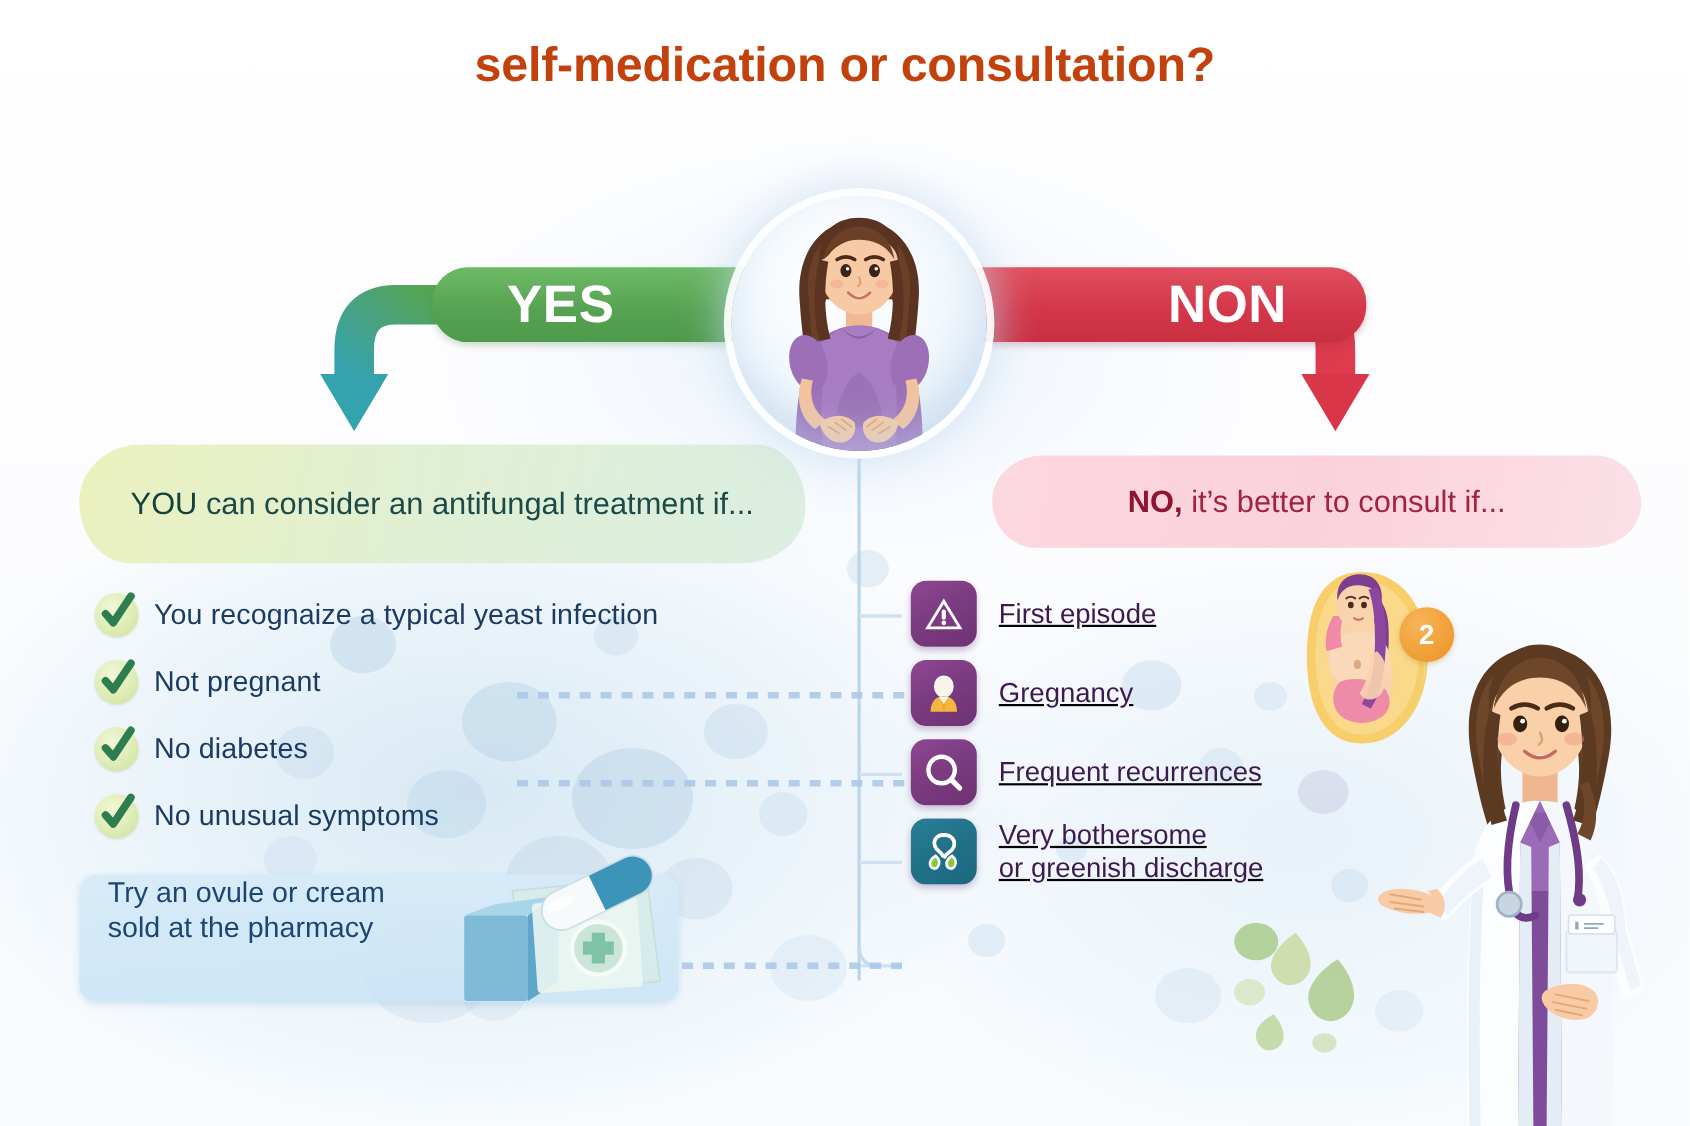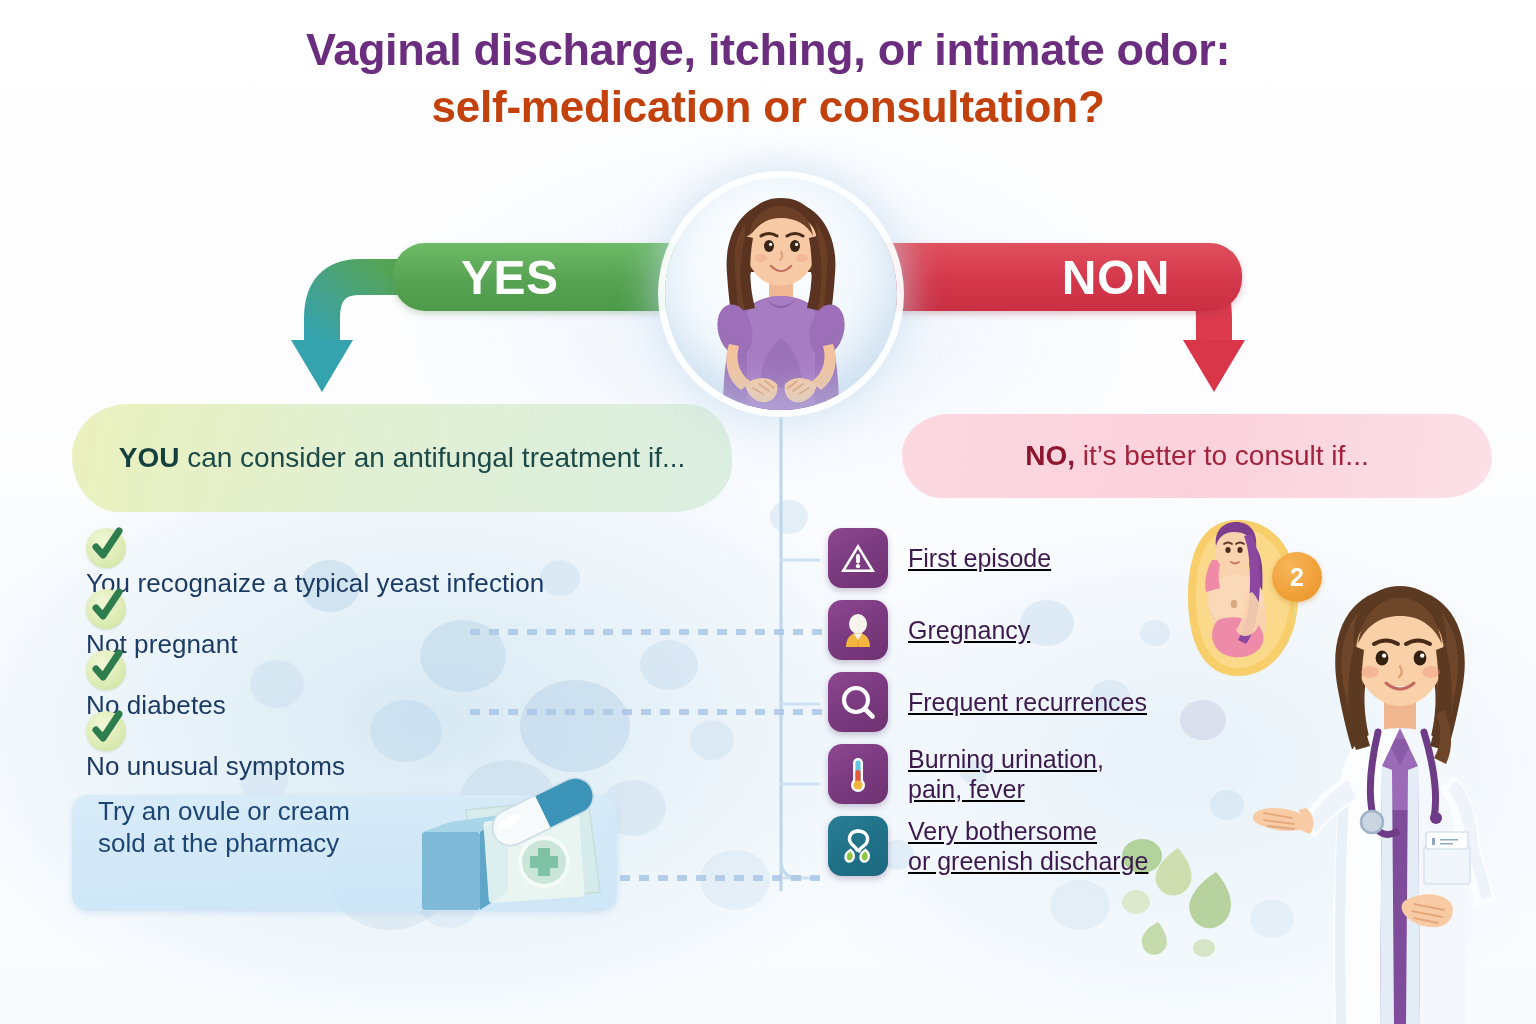--- a/index.html
+++ b/index.html
@@ -68,32 +68,32 @@
     position:absolute;display:flex;align-items:center;justify-content:center;
     text-align:center;z-index:5;
   }
   .blob-green{
     left:72px;top:404px;width:660px;height:108px;
     background:linear-gradient(100deg, rgba(233,240,184,.92) 0%, rgba(222,238,206,.9) 45%, rgba(214,236,220,.85) 100%);
     border-radius:58px 46px 60px 48px / 54px 56px 50px 58px;
     filter:blur(.2px);
   }
   .blob-green .txt{font-size:28px;line-height:1.28;color:#1D4A48;font-weight:500;padding:0 34px;}
-  .blob-green .lead{font-weight:700;color:#14403E;}
+  .blob-green .lead{font-weight:400;color:#14403E;}
   .blob-pink{
     left:902px;top:414px;width:590px;height:84px;
     background:linear-gradient(100deg, rgba(252,214,222,.95) 0%, rgba(250,206,216,.92) 50%, rgba(252,220,228,.88) 100%);
     border-radius:50px 44px 52px 42px / 44px 48px 42px 46px;
   }
   .blob-pink .txt{font-size:28px;line-height:1.2;color:#A3233F;font-weight:500;padding:0 26px;white-space:nowrap;}
   .blob-pink .lead{font-weight:700;color:#8E152F;}
 
   
   .check-list{position:absolute;left:86px;top:528px;width:660px;z-index:6;}
-  .check-row{display:flex;height:61px;flex-direction:column;}
+  .check-row{display:flex;align-items:center;height:61px;}
   .check-badge{
     width:40px;height:40px;border-radius:50%;flex:0 0 40px;margin-right:14px;
     background:radial-gradient(circle at 40% 34%, #F2F7D7 0%, #DDEBB4 58%, #CBE09C 100%);
     box-shadow:0 1px 2px rgba(120,150,90,.25);
     display:flex;align-items:center;justify-content:center;position:relative;
   }
   .check-badge svg{position:absolute;left:-3px;top:-6px;}
   .check-text{font-size:26px;color:#1C3B63;font-weight:500;letter-spacing:.1px;}
 
   
@@ -172,21 +172,20 @@
       <ellipse cx="42" cy="26" rx="20" ry="17" fill="#9EC77C" opacity=".75"></ellipse>
       <path d="M78 18 C92 34 96 50 86 60 C76 70 60 66 56 52 C53 41 64 27 78 18Z" fill="#C9D9A0" opacity=".85"></path>
       <path d="M116 42 C132 60 136 80 124 92 C112 104 94 98 90 82 C86 68 100 52 116 42Z" fill="#A9C887" opacity=".8"></path>
       <ellipse cx="36" cy="72" rx="14" ry="12" fill="#D4E3B8" opacity=".7"></ellipse>
       <path d="M58 92 C68 104 70 116 62 122 C54 128 44 124 42 114 C40 105 48 97 58 92Z" fill="#B6D192" opacity=".75"></path>
       <ellipse cx="104" cy="118" rx="11" ry="9" fill="#C2D9A2" opacity=".6"></ellipse>
     </svg>
   </div>
 
   <div class="title-wrap">
-    <div class="title-line1">Vaginal discharge, itching, or intimate odor:</div>
     <div class="title-line2">self-medication or consultation?</div>
   </div>
 
   <svg class="connectors" width="1536" height="1024">
 
     <path d="M781 408 L781 890" stroke="#BBD6EC" stroke-width="3" fill="none" stroke-linecap="round"></path>
 
     <path d="M781 560 L800 560 L820 560" stroke="#CFE1F1" stroke-width="3" fill="none"></path>
     <path d="M781 704 L800 704 L820 704" stroke="#CFE1F1" stroke-width="3" fill="none"></path>
     <path d="M781 784 L800 784 L820 784" stroke="#CFE1F1" stroke-width="3" fill="none"></path>
@@ -386,35 +385,20 @@
     <div class="risk-row">
       <span class="risk-icon purple">
         <svg width="40" height="40" viewBox="0 0 40 40">
           <circle cx="18" cy="18" r="12" fill="none" stroke="#ffffff" stroke-width="4"></circle>
           <path d="M27 27 L34.5 34.5" stroke="#ffffff" stroke-width="4.6" stroke-linecap="round"></path>
         </svg>
       </span>
       <span class="risk-text">Frequent recurrences</span>
     </div>
 
-    <div class="risk-row">
-      <span class="risk-icon purple">
-        <svg width="40" height="40" viewBox="0 0 40 40">
-          <rect x="15" y="4" width="10" height="26" rx="5" fill="#ffffff"></rect>
-          <circle cx="20" cy="31" r="7" fill="#ffffff"></circle>
-          <rect x="17.4" y="6.5" width="5.2" height="22" rx="2.6" fill="#62C6E2"></rect>
-          <rect x="17.4" y="16" width="5.2" height="12.5" rx="2.6" fill="#E8563C"></rect>
-          <circle cx="20" cy="31" r="4.6" fill="#F0B63A"></circle>
-        </svg>
-      </span>
-      <span class="risk-text">
-        <div>Burning urination,</div>
-        <div>pain, fever</div>
-      </span>
-    </div>
 
     <div class="risk-row">
       <span class="risk-icon teal">
         <svg width="40" height="40" viewBox="0 0 40 40">
           <path d="M20 5 C27 5 31 10 29 16 C27.5 20.5 22 21 21 25" stroke="#ffffff" stroke-width="3.4" fill="none" stroke-linecap="round"></path>
           <path d="M20 5 C13.5 5 10 10 12 15.5 C13.5 19.5 18 20.5 19 24" stroke="#ffffff" stroke-width="3.4" fill="none" stroke-linecap="round"></path>
           <path d="M12.5 24 C16 27 17 31 14.5 34 C12 37 8 35.5 7.5 31.5 C7.2 28.8 9.3 26 12.5 24Z" fill="#8CC63F" stroke="#ffffff" stroke-width="2.4"></path>
           <path d="M27.5 24 C31 27 32 31 29.5 34 C27 37 23 35.5 22.5 31.5 C22.2 28.8 24.3 26 27.5 24Z" fill="#8CC63F" stroke="#ffffff" stroke-width="2.4"></path>
         </svg>
       </span>

